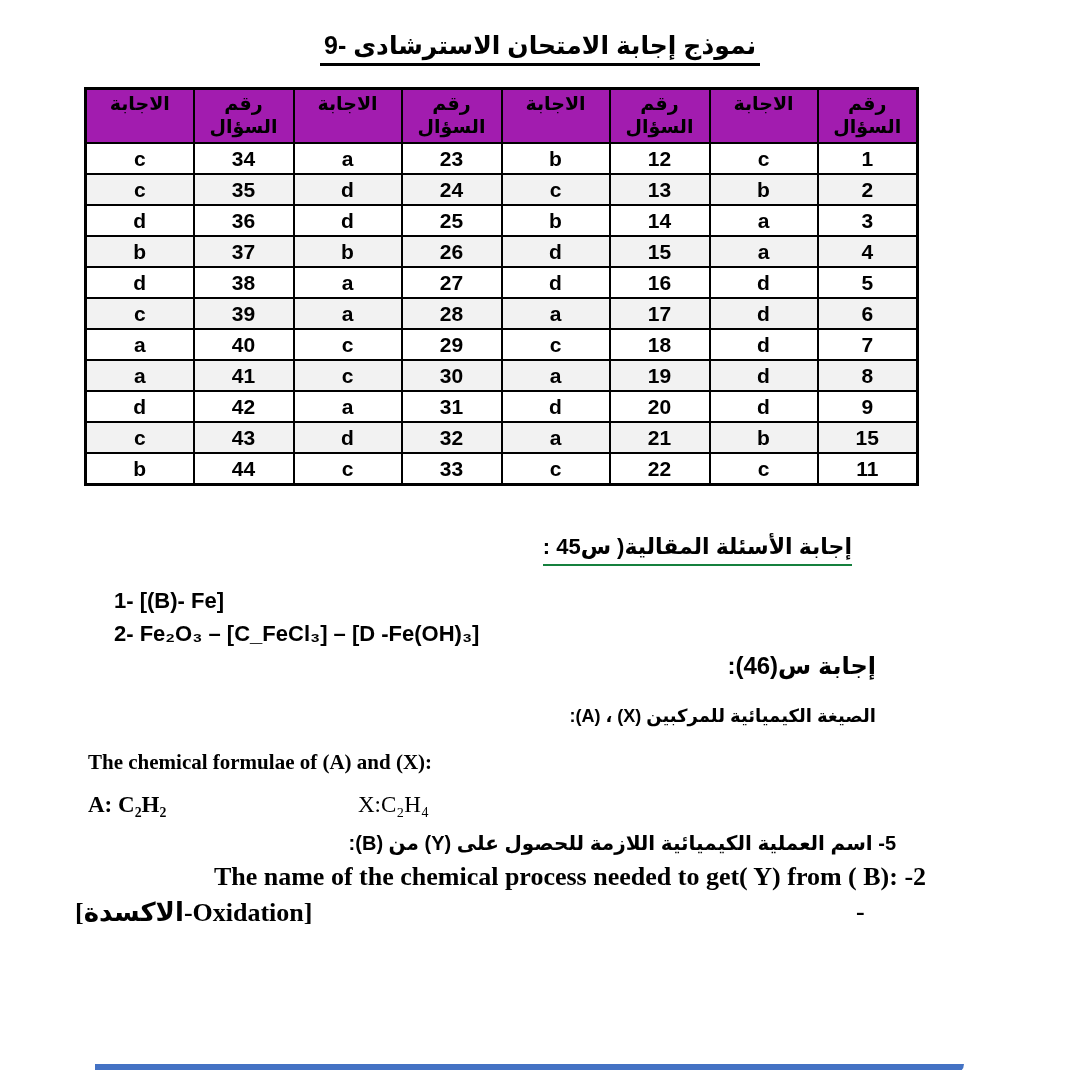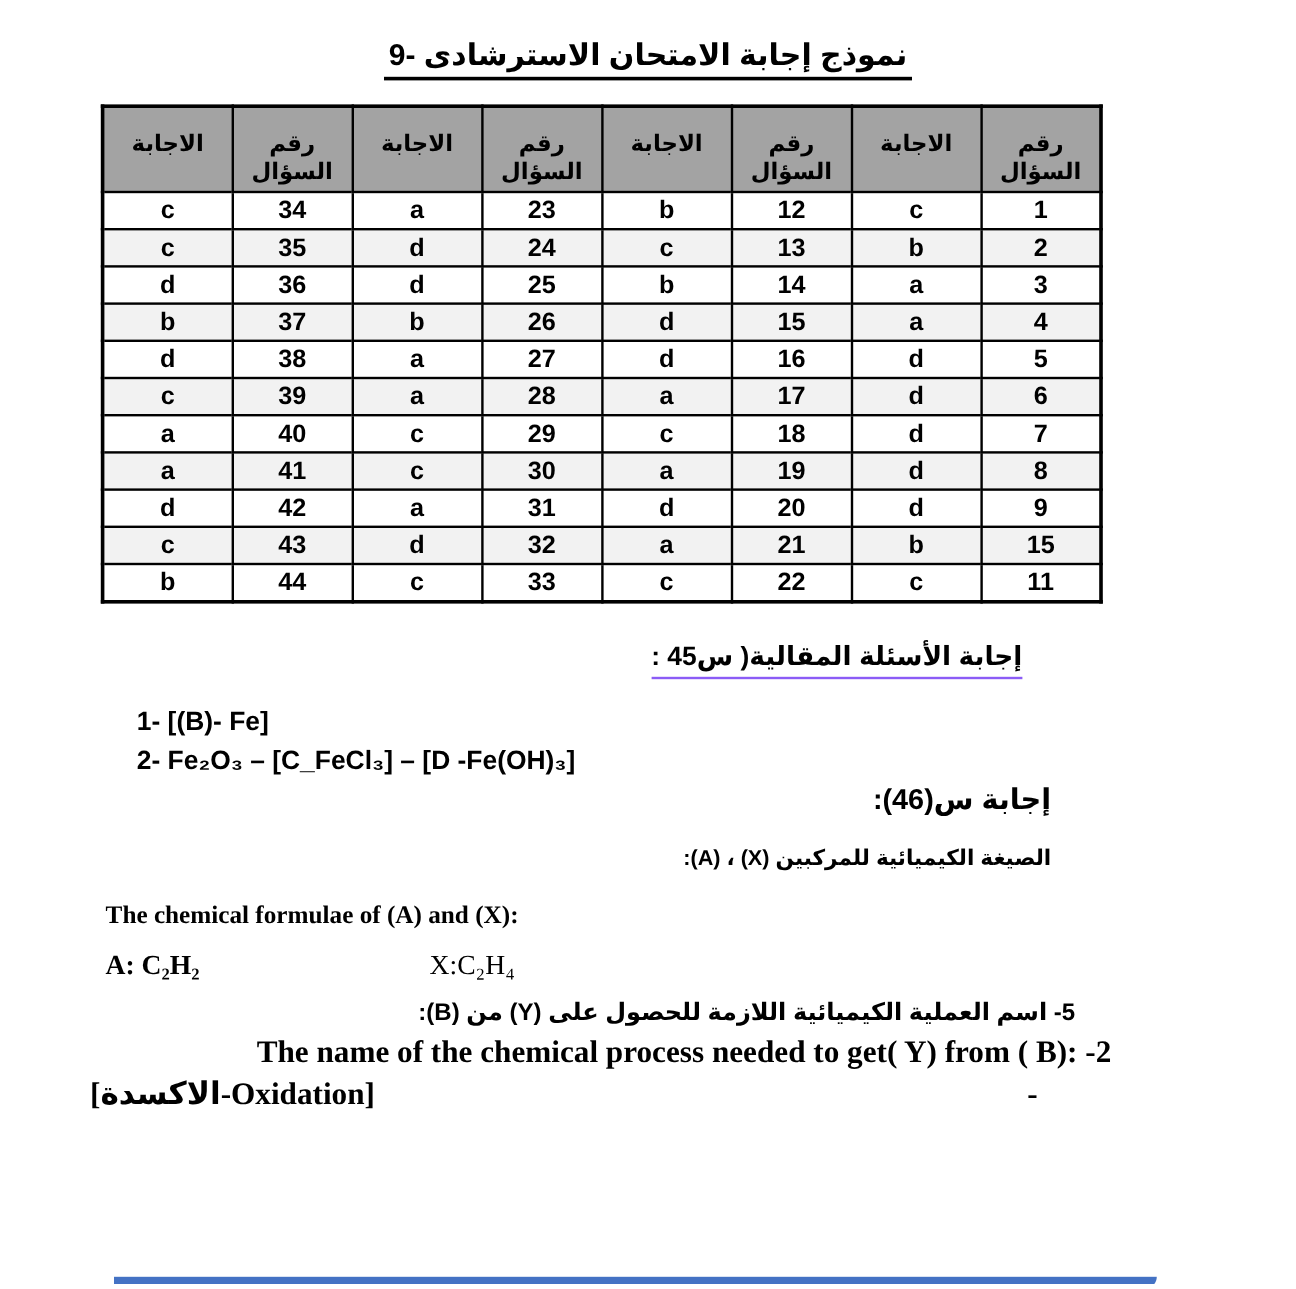--- a/index.html
+++ b/index.html
@@ -40,40 +40,40 @@
   }
   table.answers th, table.answers td {
     border: 2px solid #000;
     text-align: center;
     font-weight: bold;
     padding: 0;
   }
   table.answers { border: 3px solid #000; }
   table.answers thead th {
     height: 49px;
-    background: #a3a3a3;
+    background: #a21caf;
     font-size: 19px;
     line-height: 1.2;
     vertical-align: top;
-    padding-top: 20px;
+    padding-top: 3px;
     white-space: pre-line;
   }
   table.answers tbody td {
     height: 29px;
     font-size: 21px;
     line-height: 1;
   }
   table.answers tbody tr:nth-child(even) { background: #f2f2f2; }
 
   
   .essay-heading {
     position: absolute; top: 534px; right: 112px;
     direction: rtl;
     font-size: 22px; font-weight: bold;
-    border-bottom: 2px solid #8b5cf6;
+    border-bottom: 2px solid #15803d;
     padding-bottom: 4px;
   }
   .essay-item-1 {
     position: absolute; left: 114px; top: 588px;
     font-size: 22px; font-weight: bold;
   }
   .essay-item-2 {
     position: absolute; left: 114px; top: 621px;
     font-size: 22px; font-weight: bold;
   }

